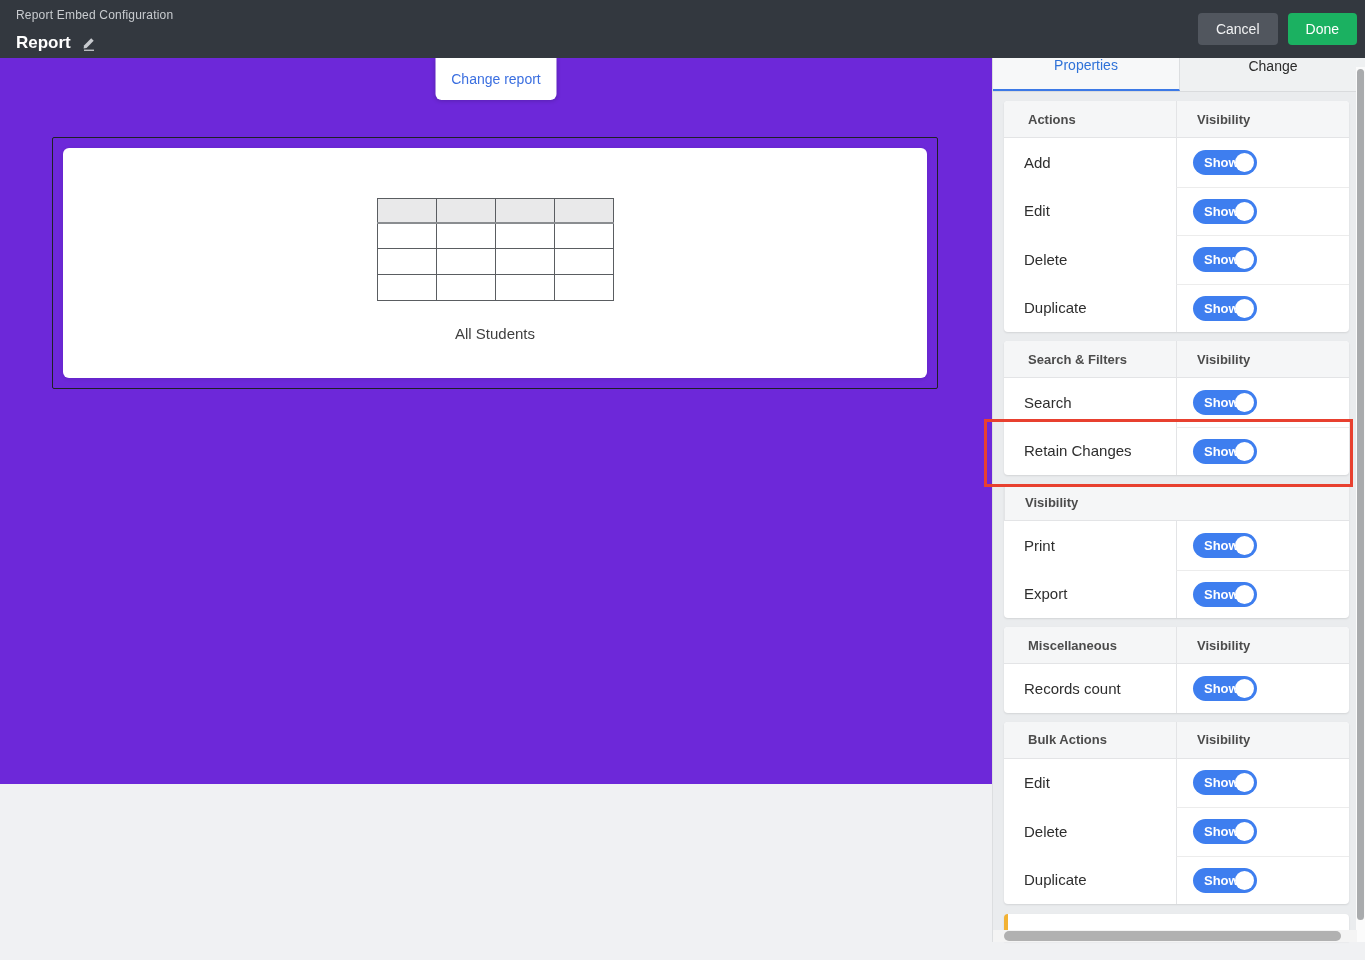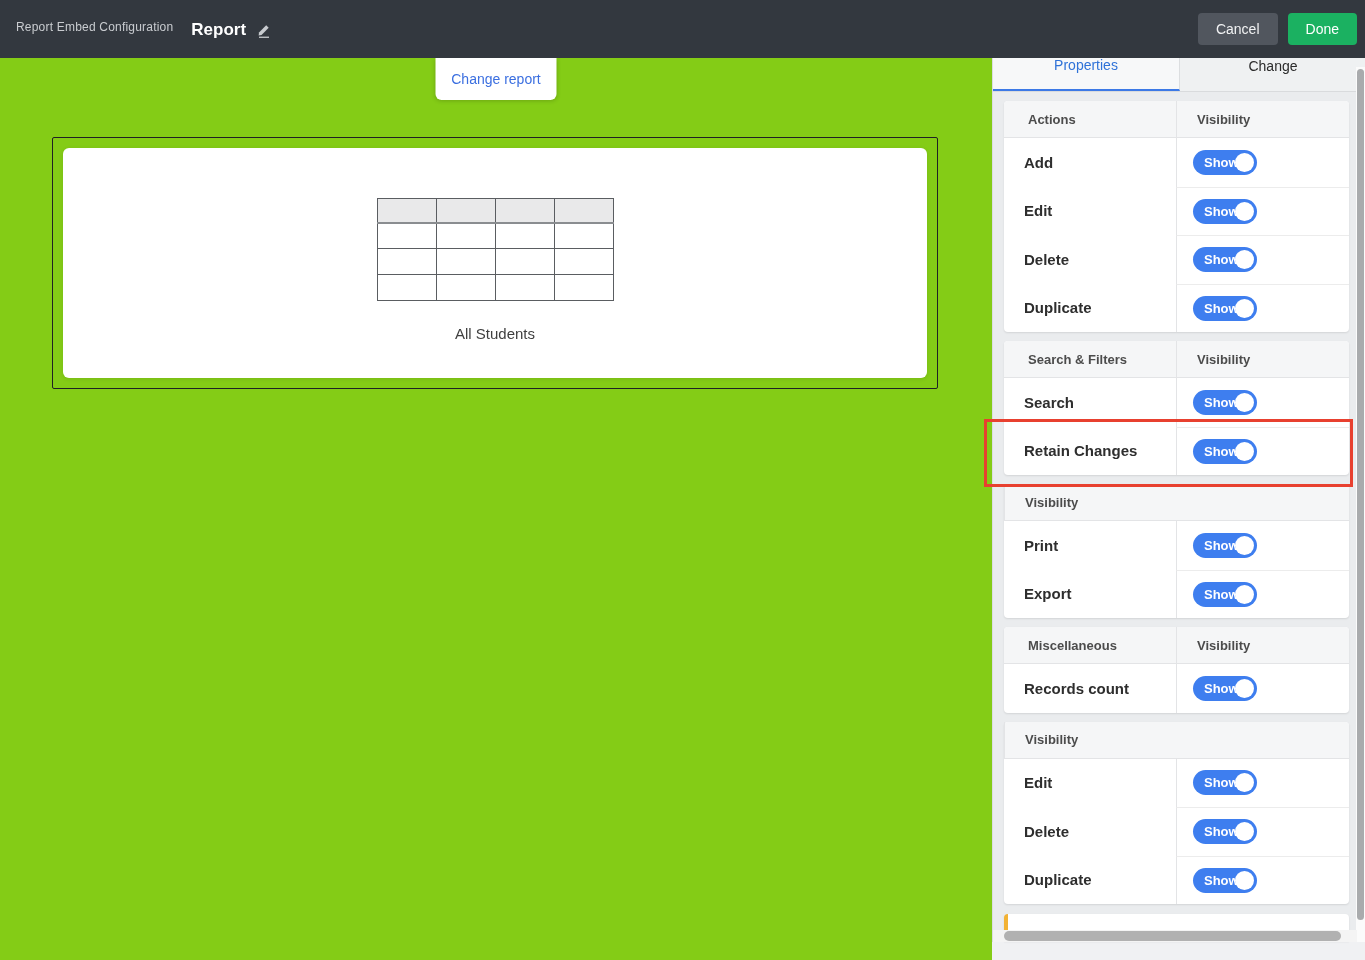--- a/index.html
+++ b/index.html
@@ -3,34 +3,34 @@
 <meta charset="utf-8">
 <style>
   * { margin:0; padding:0; box-sizing:border-box; }
   html,body { width:1365px; height:960px; overflow:hidden;
     font-family:"Liberation Sans", sans-serif; background:#f0f1f3; }
 
   
   .topbar { position:absolute; left:0; top:0; width:1365px; height:58px;
     background:#33383f; display:flex; align-items:center; justify-content:space-between;
     padding:0 8px 0 16px; z-index:20; }
-  .topbar-left { display:flex; flex-direction:row; gap:18px; padding-top:2px;text-align:right; }
+  .topbar-left { display:flex; flex-direction:column; gap:11px; padding-top:2px;text-align:right; }
   .app-label { color:#c9ccd0; font-size:12px; letter-spacing:.2px; }
   .title-row { display:flex; align-items:center; gap:10px; }
   .page-title { color:#ffffff; font-size:17px; font-weight:bold; }
   .pencil { width:16px; height:16px; display:inline-block; }
   .topbar-right { display:flex; align-items:center; gap:10px; }
   .btn { height:32px; border:none; border-radius:4px; font-size:14px;
     font-family:"Liberation Sans", sans-serif; cursor:pointer; padding:0 18px; }
   .btn-cancel { background:#51565e; color:#f1f2f3; }
   .btn-done { background:#1bb161; color:#ffffff; }
 
   
-  .canvas { position:absolute; left:0; top:58px; width:992px; height:902px;
-    background:#84cc16; }
+  .canvas { position:absolute; left:0; top:58px; width:992px; height:726px;
+    background:#6d28d9; }
   .change-report { position:absolute; left:50%; transform:translateX(-50%); top:0;
     width:121px; height:42px; background:#ffffff; border:none;
     border-radius:0 0 6px 6px; box-shadow:0 1px 4px rgba(0,0,0,.18);
     color:#3b6fe0; font-size:14px; font-family:"Liberation Sans", sans-serif;
     cursor:pointer; }
   .preview-frame { position:absolute; left:52px; top:79px; width:886px; height:252px;
     border:1px solid #1f2124; border-radius:2px; padding:10px; }
   .preview-card { width:100%; height:100%; background:#ffffff; border-radius:6px;
     box-shadow:0 1px 4px rgba(0,0,0,.10); display:flex; flex-direction:column;
     align-items:center; }
@@ -54,21 +54,21 @@
   .card { position:relative; margin:9px 8px 0 11px; width:345px; background:#ffffff;
     border-radius:4px; box-shadow:0 1px 2px rgba(0,0,0,.10); }
   .card-head { display:flex; height:37px; background:#f5f6f7;
     border-bottom:1px solid #e3e4e6; border-radius:4px 4px 0 0; }
   .card-head .h-left { width:172px; display:flex; align-items:center; padding-left:24px;
     font-size:13px; font-weight:bold; color:#4c4c4c; }
   .card-head .h-right { flex:1; display:flex; align-items:center; padding-left:20px;
     font-size:13px; font-weight:bold; color:#4c4c4c; border-left:1px solid #e3e4e6; }
   .row { position:relative; display:flex; height:48.5px; }
   .row .c-left { width:172px; display:flex; align-items:center; padding-left:20px;
-    font-size:15px; color:#2e2e2e;font-weight:bold; }
+    font-size:15px; color:#2e2e2e; }
   .row .c-right { flex:1; display:flex; align-items:center; padding-left:16px;
     border-left:1px solid #e3e4e6; }
   .row + .row .c-right { border-top:1px solid #ececec; }
   .toggle { position:relative; width:64px; height:25px; border-radius:13px;
     background:#3e7eef; display:flex; align-items:center; padding-left:11px;
     cursor:pointer; }
   .toggle .t-label { color:#ffffff; font-size:13px; font-weight:bold; }
   .toggle .knob { position:absolute; right:3px; top:3px; width:19px; height:19px;
     border-radius:50%; background:#ffffff; }
   .highlight-outline { position:absolute; left:-20px; right:-4px; top:-8px; bottom:-12px;
@@ -274,20 +274,21 @@
         <span class="t-label">Show</span>
         <span class="knob"></span>
       </div>
     </div>
   </div>
 </div>
   </div>
 
   <div class="card">
     <div class="card-head">
+      <div class="h-left">Bulk Actions</div>
       <div class="h-right">Visibility</div>
     </div>
     <div>
   <div class="row">
     <div class="c-left">Edit</div>
     <div class="c-right">
       <div class="toggle">
         <span class="t-label">Show</span>
         <span class="knob"></span>
       </div>

